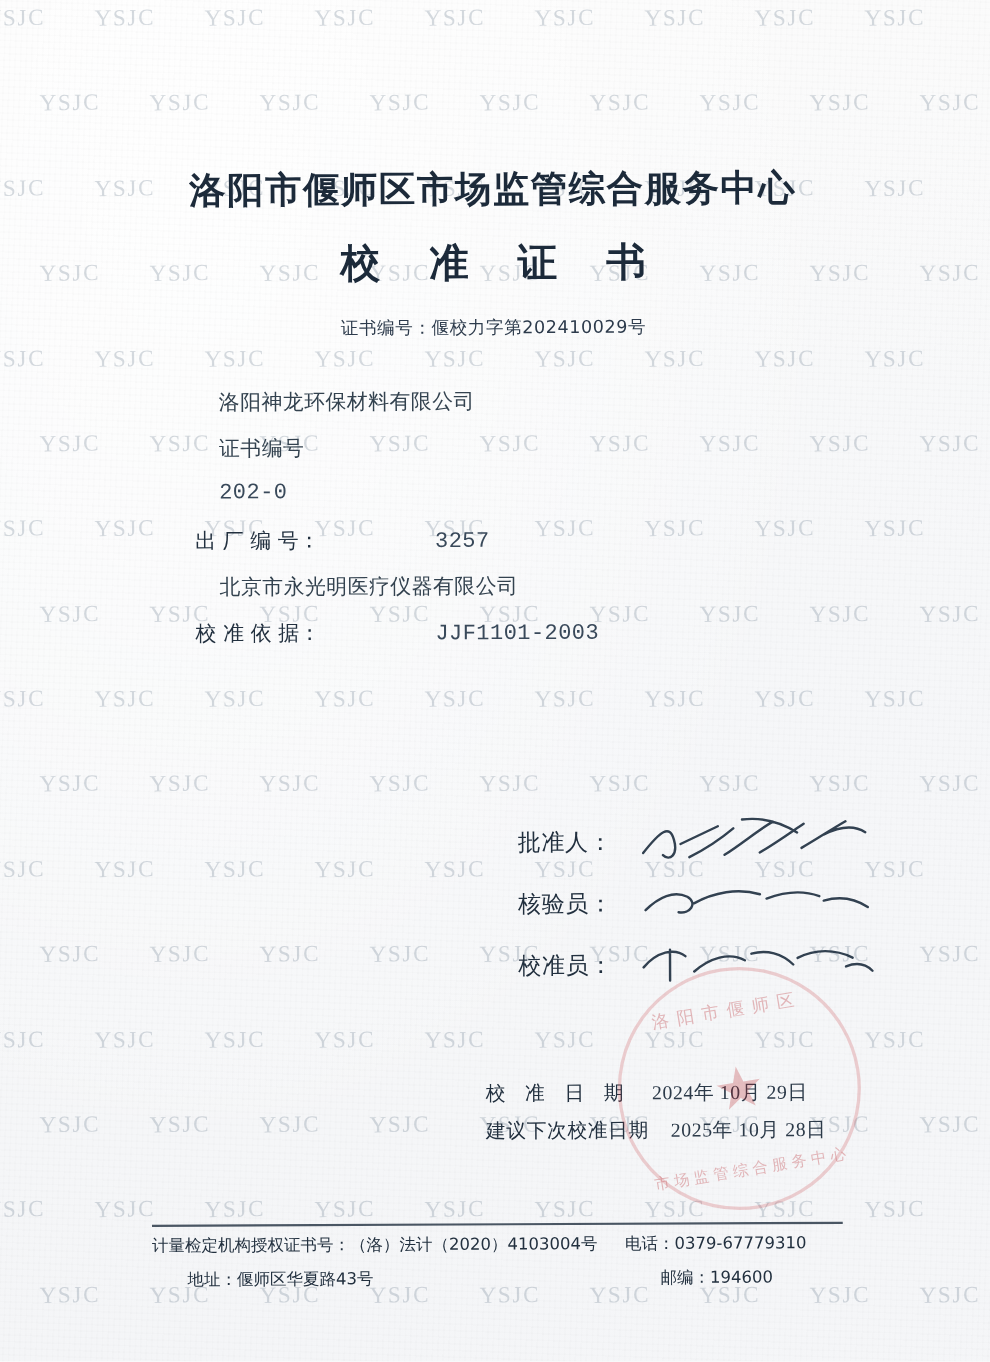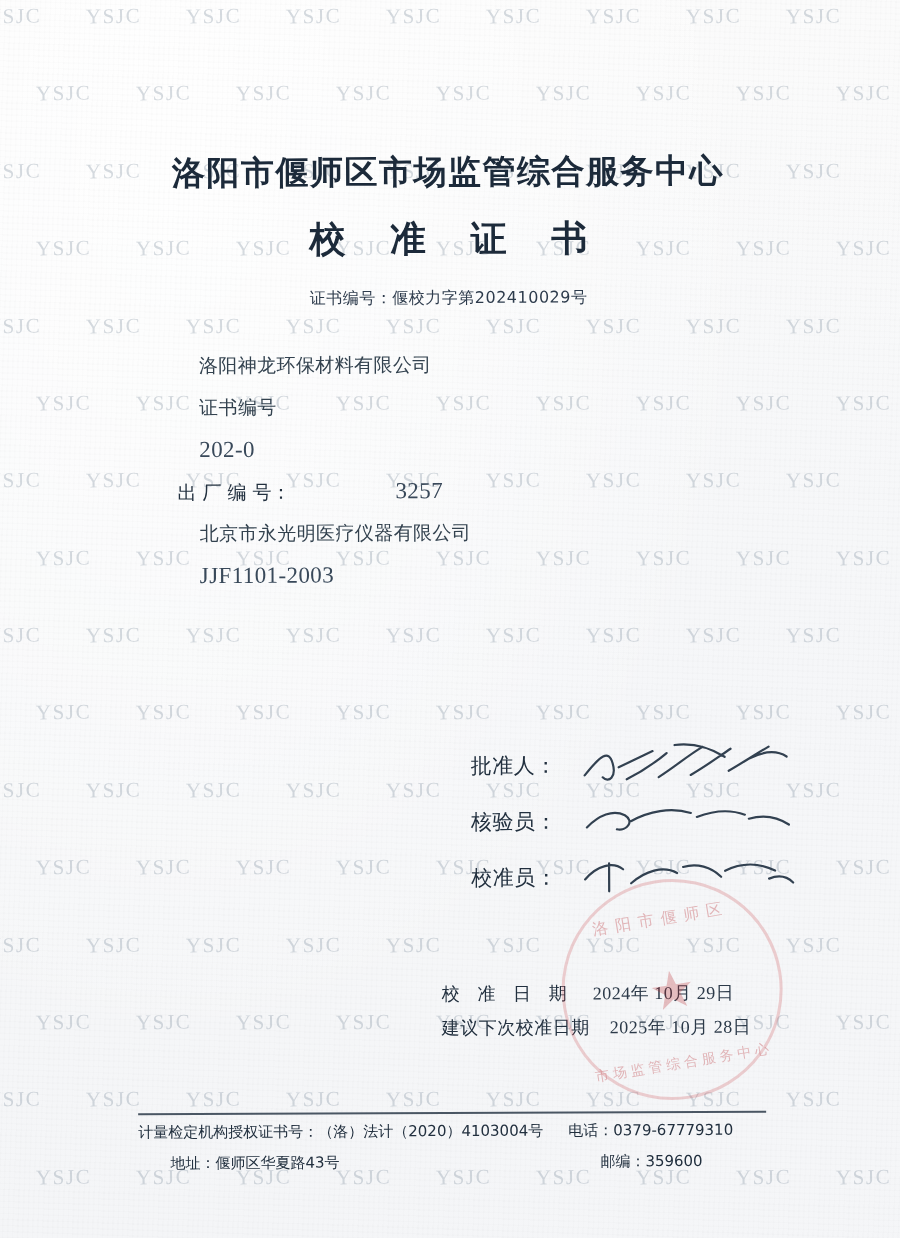--- a/index.html
+++ b/index.html
@@ -117,22 +117,22 @@
     width: 196px;
     flex: 0 0 196px;
     font-family: "DejaVu Sans", sans-serif;
     font-size: 19px;
     color: #22303f;
     display: flex;
     justify-content: space-between;
     letter-spacing: 0;
   }
   .field-value {
-    font-family: Liberation Serif, serif;
-    font-size: 23px;
+    font-family: Liberation Mono, monospace;
+    font-size: 20px;
     color: #39495a;
     letter-spacing: 0.4px;
     padding-left: 22px;
   }
   .field-value.cjk {
     font-family: "DejaVu Sans", sans-serif;
     font-size: 19px;
     color: #33424f;
   }
 
@@ -427,20 +427,21 @@
             <div class="field-value">202-0</div>
           </div>
           <div class="field-row">
             <div class="field-label">出 厂 编 号：</div>
             <div class="field-value">3257</div>
           </div>
           <div class="field-row">
             <div class="field-value cjk">北京市永光明医疗仪器有限公司</div>
           </div>
           <div class="field-row">
+            <div class="field-label">校 准 依 据：</div>
             <div class="field-value">JJF1101-2003</div>
           </div>
         </div>
 
     <div class="sign-block" id="signature-block">
           <div class="sign-row"><span class="sign-label">批准人：</span><svg class="sign-scribble" viewBox="0 0 230 56">
               <path d="M6,38 C22,18 30,12 34,26 C38,40 30,46 24,40 M40,30 L74,14 M48,42 C64,34 76,26 88,16 M80,40 C96,30 110,18 124,10 M112,38 C126,30 140,20 152,12 M150,34 C164,26 176,18 190,10 M96,8 C112,6 130,10 146,20 M170,22 C182,16 196,12 208,20" fill="none" stroke="#223243" stroke-width="2.2" stroke-linecap="round" stroke-linejoin="round"></path>
             </svg></div>
           <div class="sign-row"><span class="sign-label">核验员：</span><svg class="sign-scribble" viewBox="0 0 230 56">
               <path d="M8,34 C20,22 34,16 46,22 C56,28 48,38 38,36 M52,28 C70,18 92,14 112,20 M118,24 C134,18 150,16 166,22 M170,26 C184,22 198,24 210,32" fill="none" stroke="#223243" stroke-width="2.2" stroke-linecap="round" stroke-linejoin="round"></path>
@@ -468,19 +469,19 @@
         </div>
 
     <div class="footer-rule"></div>
     <div class="footer" id="footer-list">
           <div class="footer-row">
             <div class="footer-left">计量检定机构授权证书号：（洛）法计（2020）4103004号</div>
             <div class="footer-right">电话：0379-67779310</div>
           </div>
           <div class="footer-row second">
             <div class="footer-left">地址：偃师区华夏路43号</div>
-            <div class="footer-right">邮编：359600</div>
+            <div class="footer-right">邮编：194600</div>
           </div>
         </div>
 
   </div>
   </div>
 </div>
 
 </body></html>

